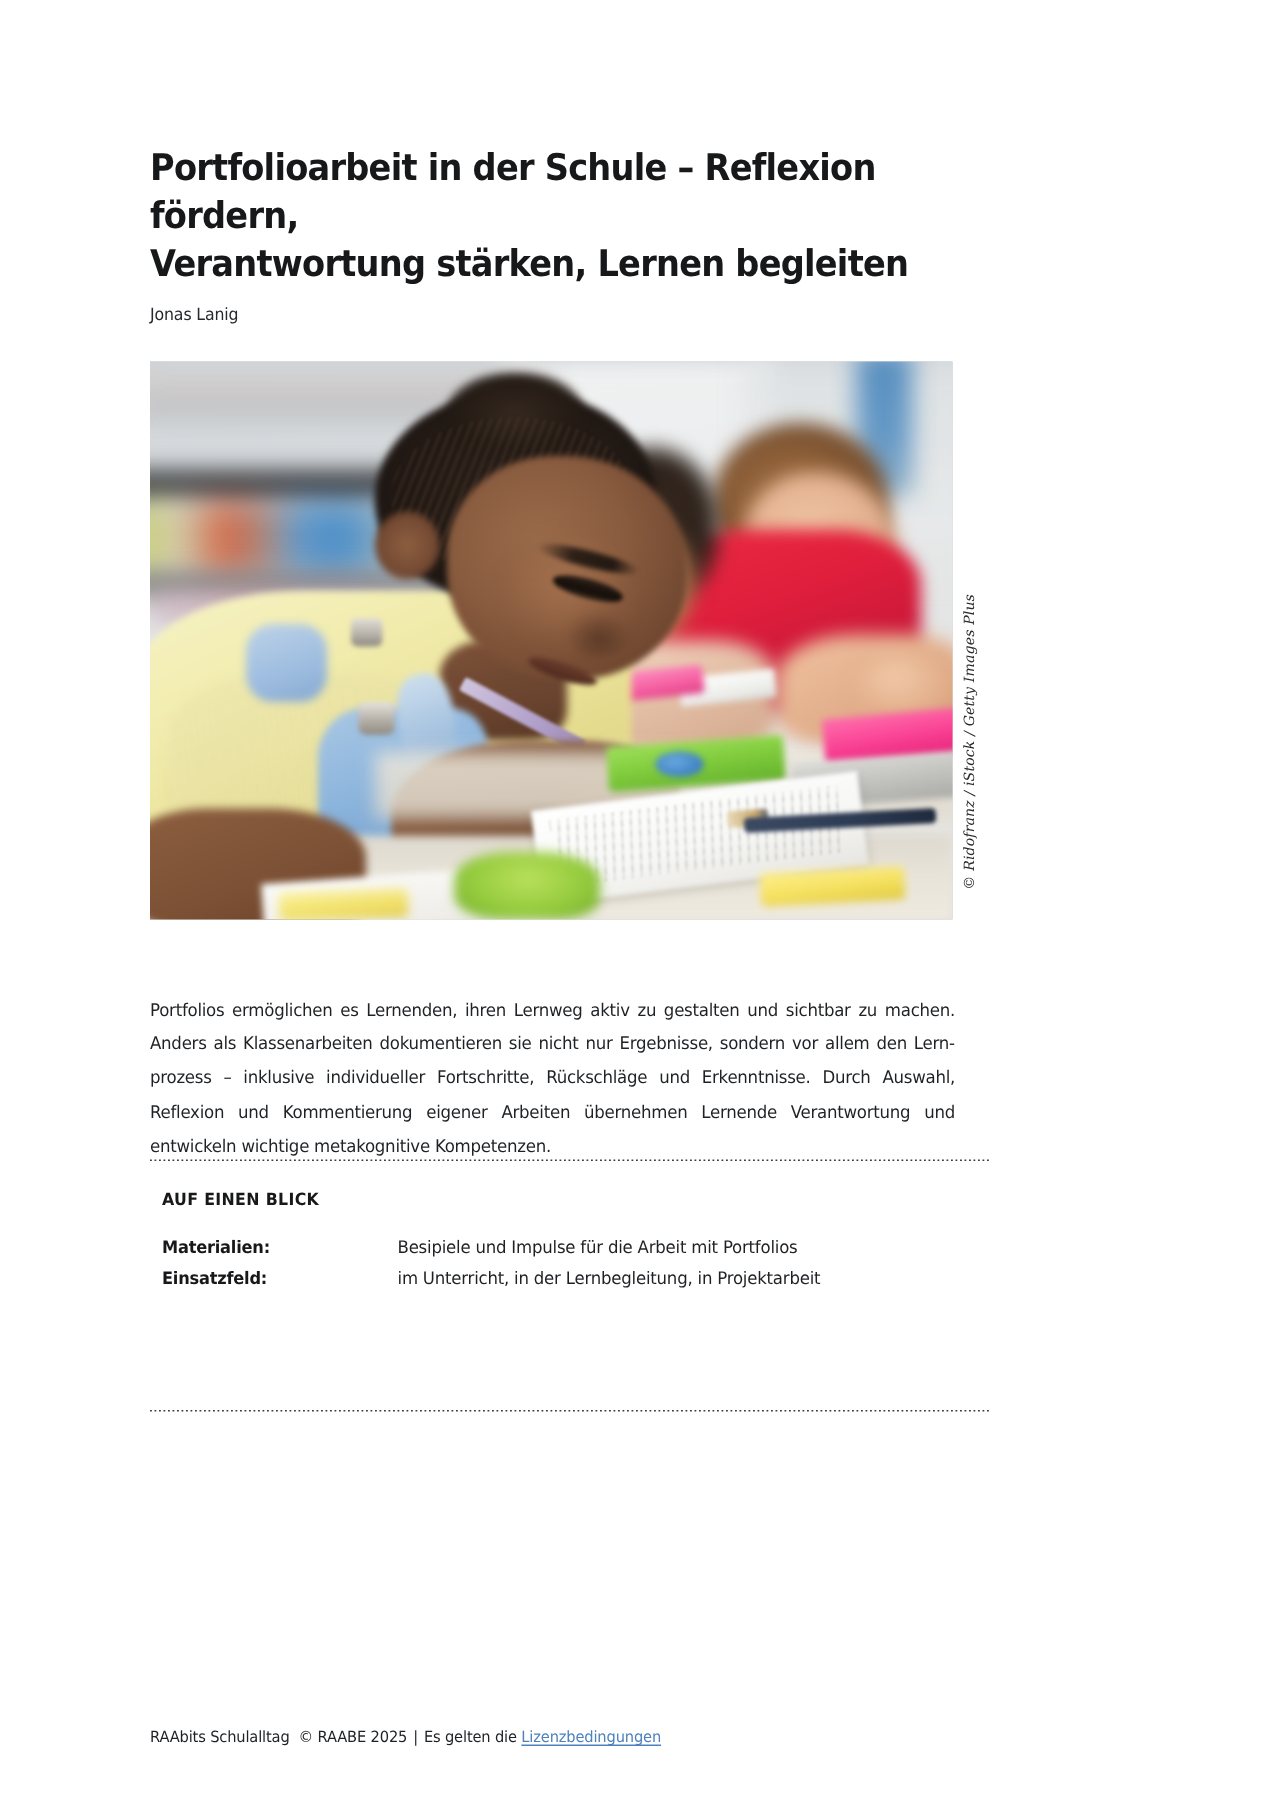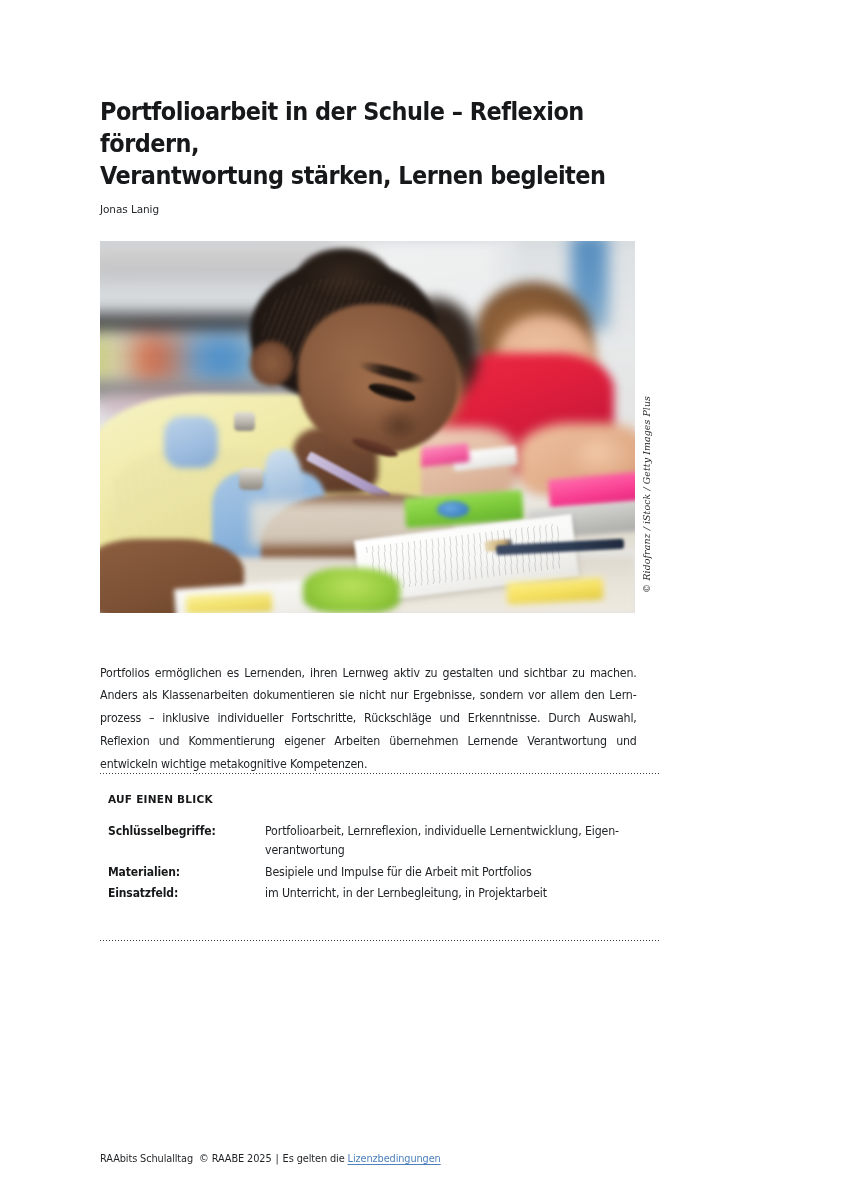--- a/index.html
+++ b/index.html
@@ -653,24 +653,20 @@
 
   <p class="intro">Portfolios ermöglichen es Lernenden, ihren Lernweg aktiv zu gestalten und sichtbar zu machen. Anders als Klassenarbeiten dokumentieren sie nicht nur Ergebnisse, sondern vor allem den Lern­prozess – inklusive individueller Fortschritte, Rückschläge und Erkenntnisse. Durch Auswahl, Reflexion und Kommentierung eigener Arbeiten übernehmen Lernende Verantwortung und entwickeln wichtige metakognitive Kompetenzen.</p>
 
   <div class="rule rule-top"></div>
 
   <div class="glance-heading">AUF EINEN BLICK</div>
 
   <table class="glance-table">
     <tbody>
       <tr>
-        <td class="k"><span>Schlüsselbegriffe:</span></td>
-        <td class="v"><span>Portfolioarbeit, Lernreflexion, individuelle Lernentwicklung, Eigen­verantwortung</span></td>
-      </tr>
-      <tr>
         <td class="k"><span>Materialien:</span></td>
         <td class="v"><span>Besipiele und Impulse für die Arbeit mit Portfolios</span></td>
       </tr>
       <tr>
         <td class="k"><span>Einsatzfeld:</span></td>
         <td class="v"><span>im Unterricht, in der Lernbegleitung, in Projektarbeit</span></td>
       </tr>
     </tbody>
   </table>
 

